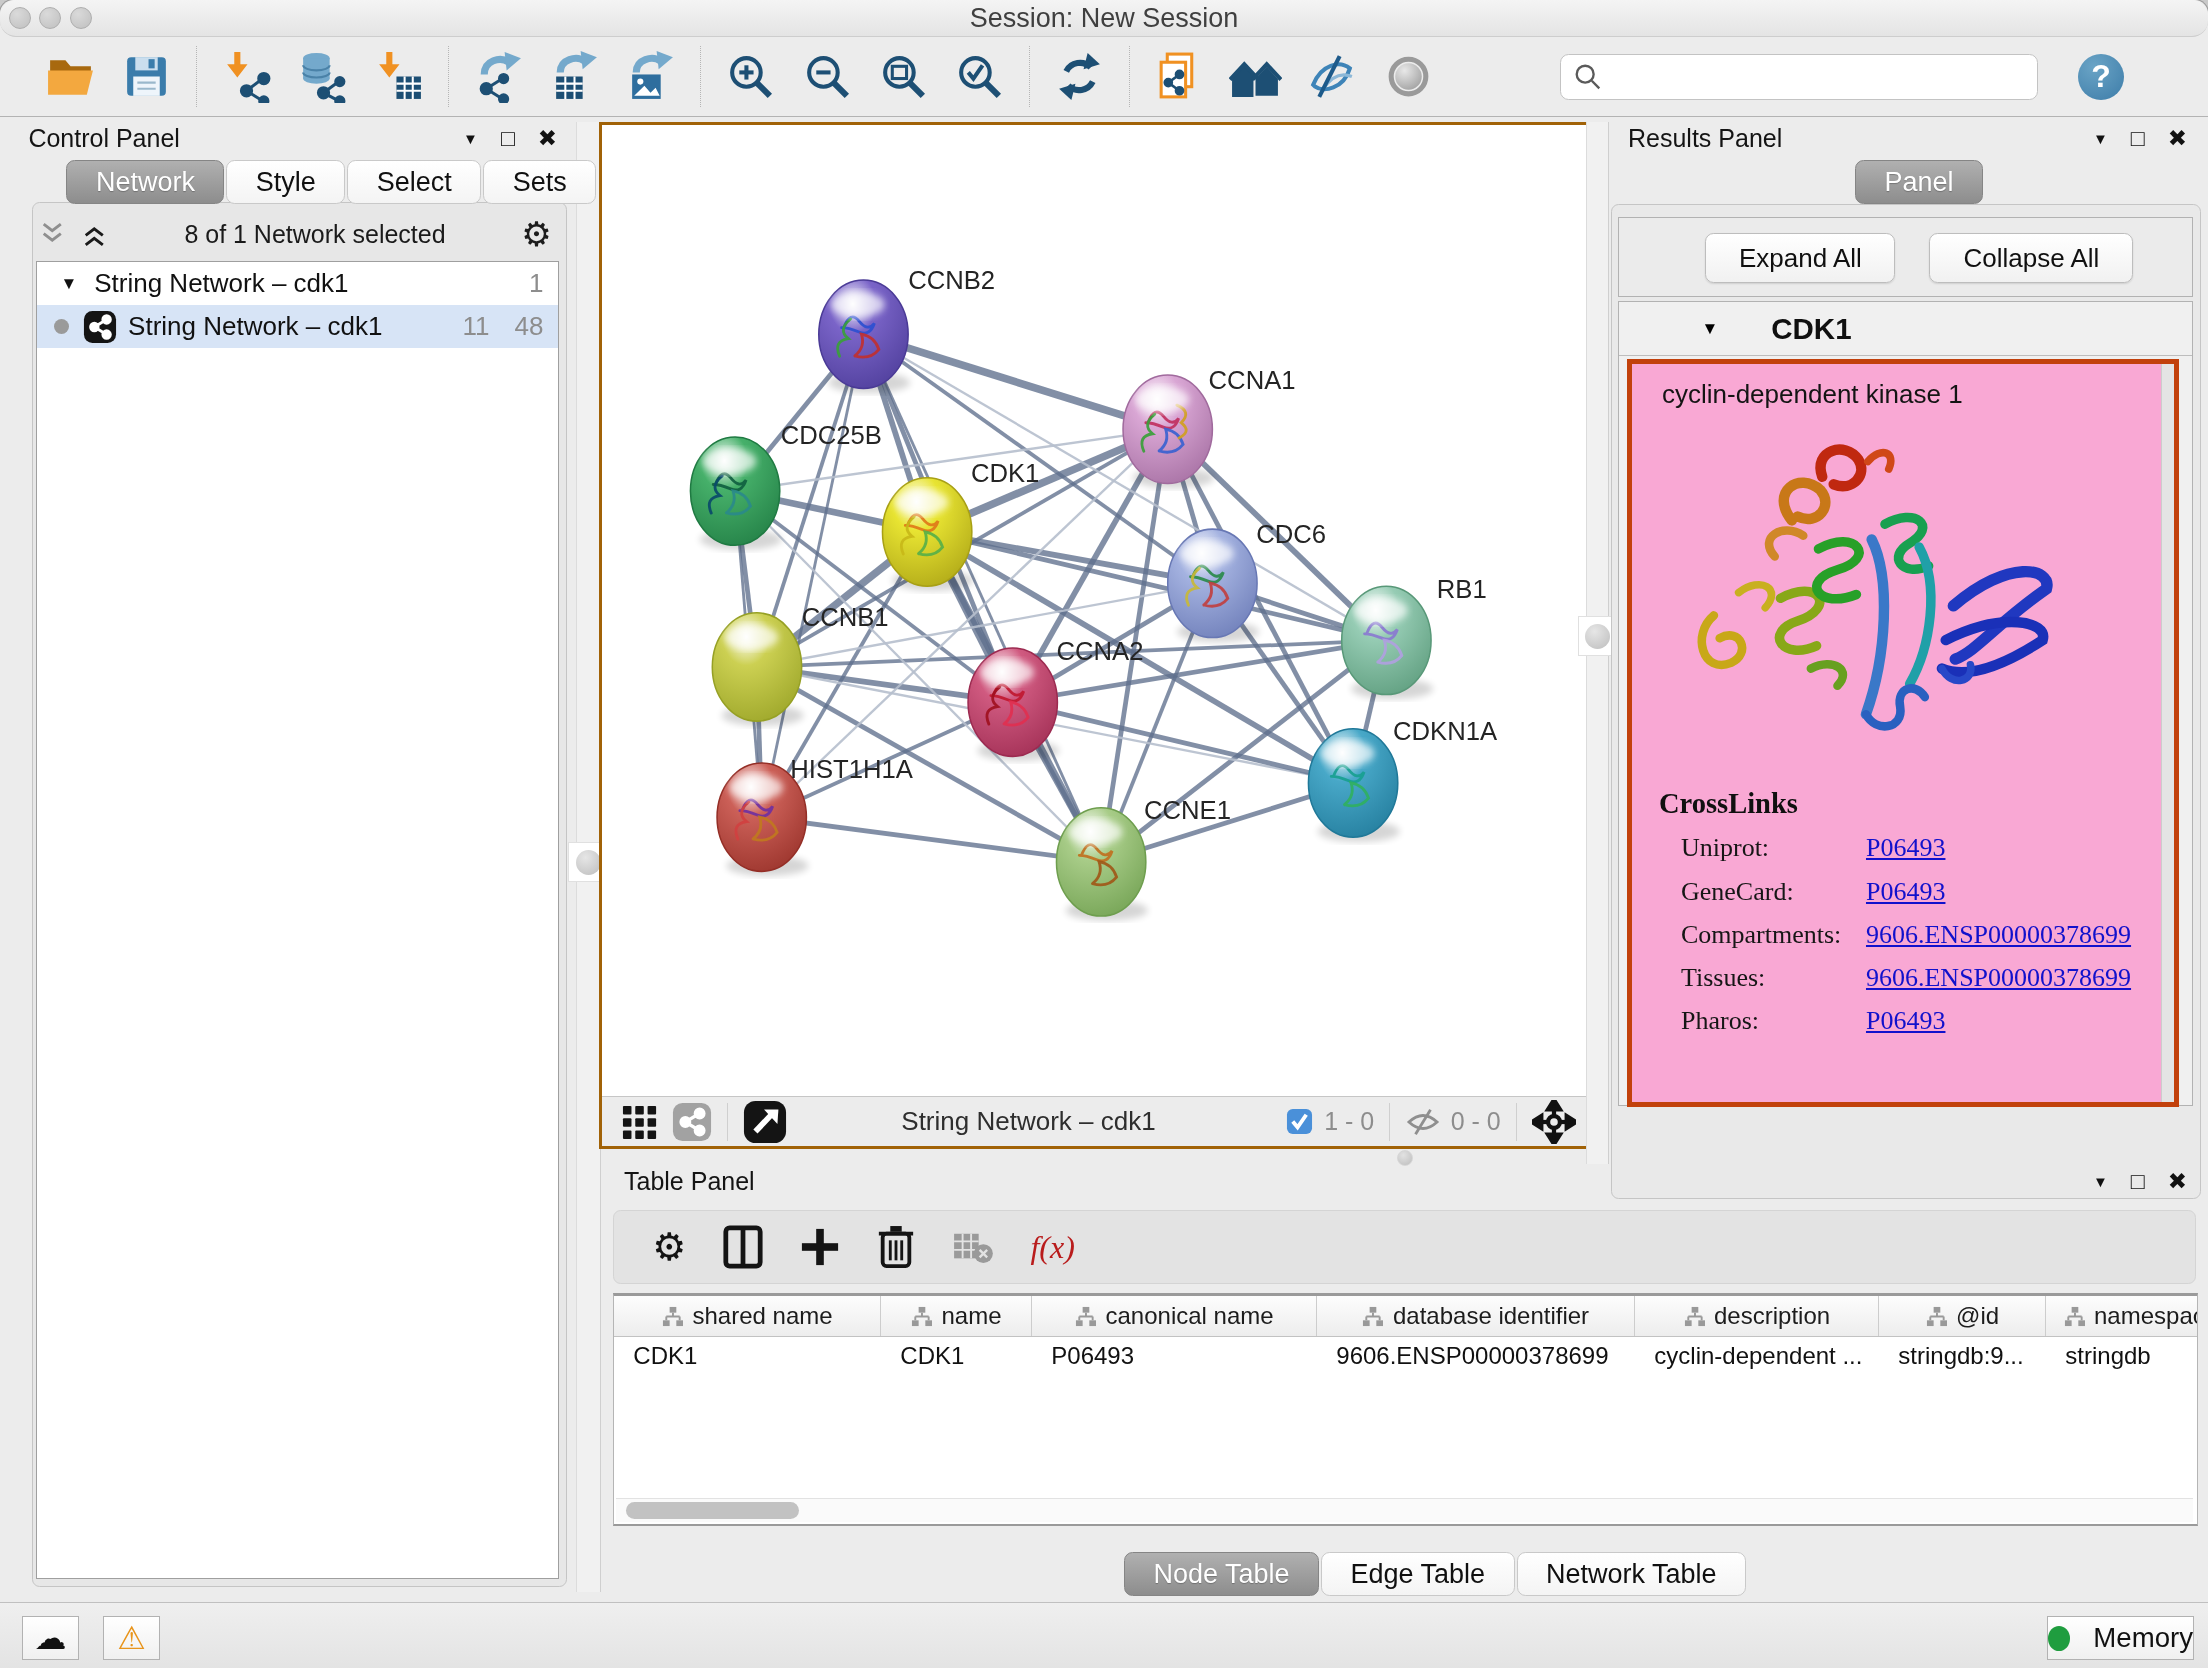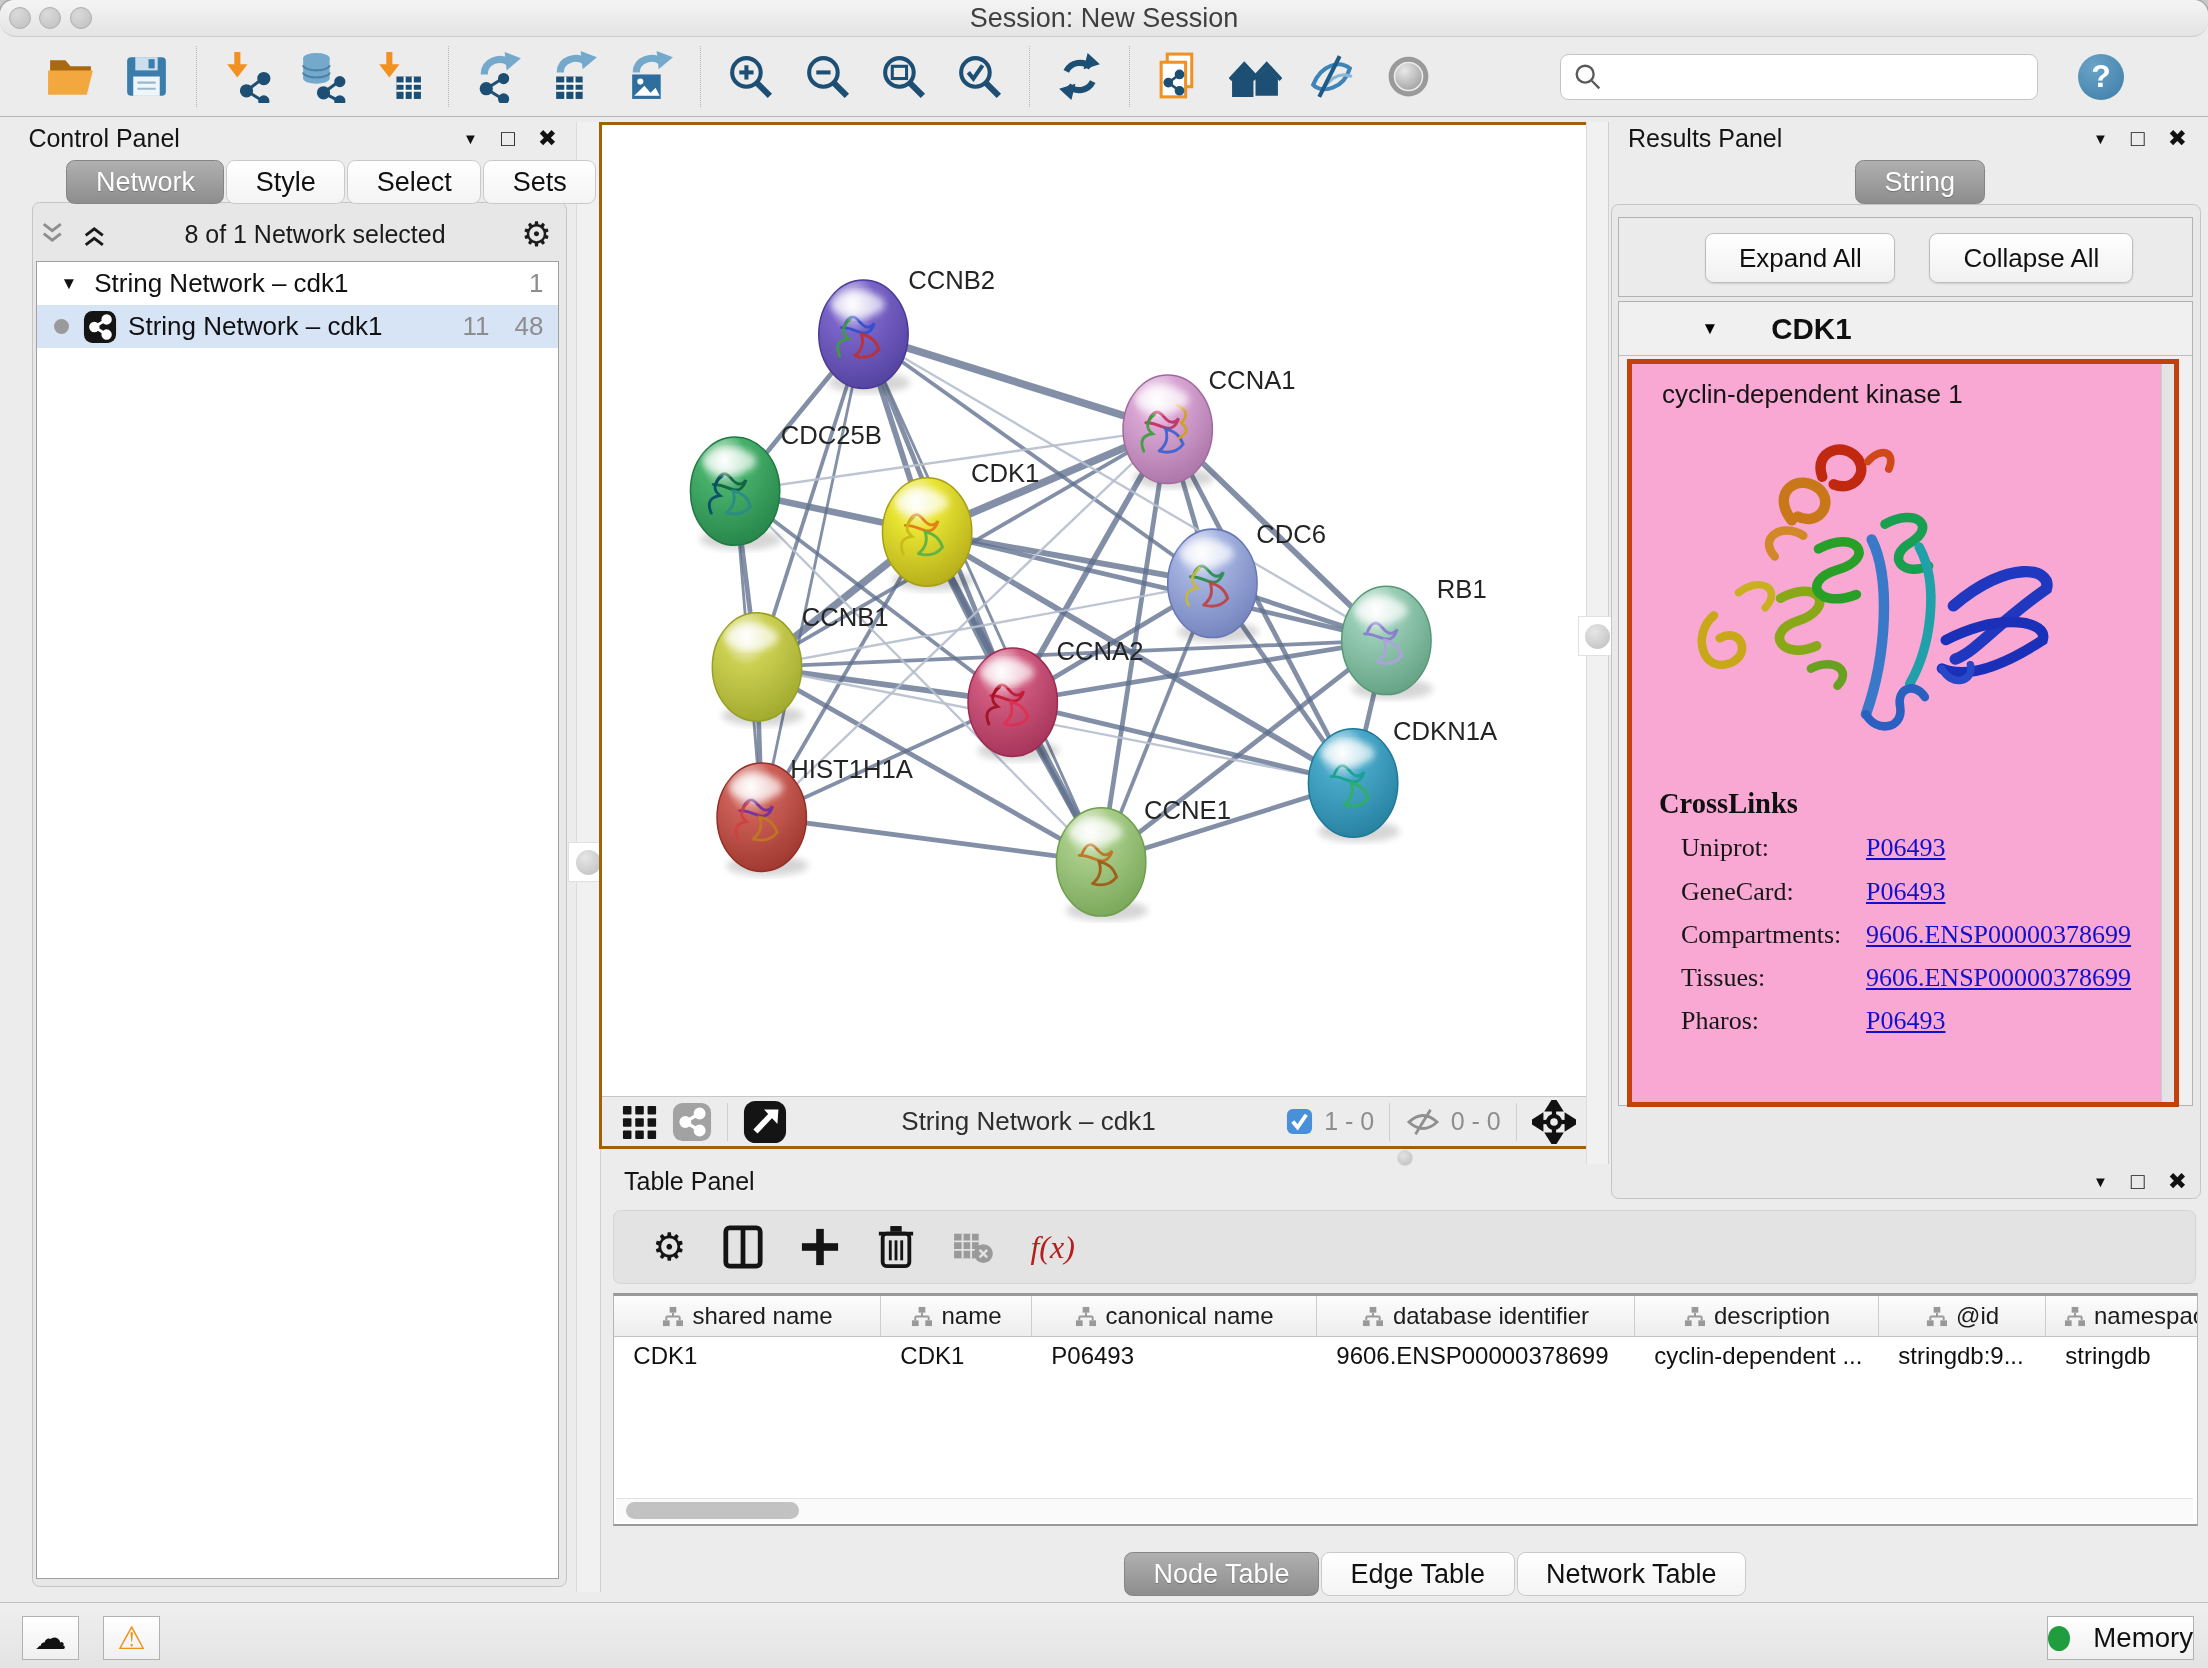--- a/index.html
+++ b/index.html
@@ -583,21 +583,21 @@
 
   <div class="abs" style="left:1607px;top:122px;width:601px;height:1042px;">
     <div class="panel-head" style="height:32px;padding:0 21px;">
       <span>Results Panel</span>
       <span class="wctl">
         <span style="font-size:15px">▼</span>
         <span style="font-size:23px">□</span>
         <span style="font-size:23px">✖</span>
       </span>
     </div>
-    <div class="tab active abs" style="left:248px;top:38px;z-index:2;">String</div>
+    <div class="tab active abs" style="left:248px;top:38px;z-index:2;">Panel</div>
     <div class="abs card" style="left:3.8px;top:82px;width:588px;height:993px;"></div>
     <div class="abs innerbox" style="left:11.4px;top:95px;width:573px;height:78px;background:#ebebeb;">
       <div class="btn abs" style="left:86px;top:15px;width:188px;height:48px;">Expand All</div>
       <div class="btn abs" style="left:310px;top:15px;width:202px;height:48px;">Collapse All</div>
     </div>
     <div class="abs innerbox" style="left:11.4px;top:179px;width:573px;height:803px;">
       <div style="display:flex;align-items:center;height:53px;border-bottom:1px solid #bdbdbd;">
         <span style="font-size:17px;margin:0 53px 0 82px;">▼</span>
         <span style="font-size:29.5px;font-weight:bold;color:#101010;">CDK1</span>
       </div>

